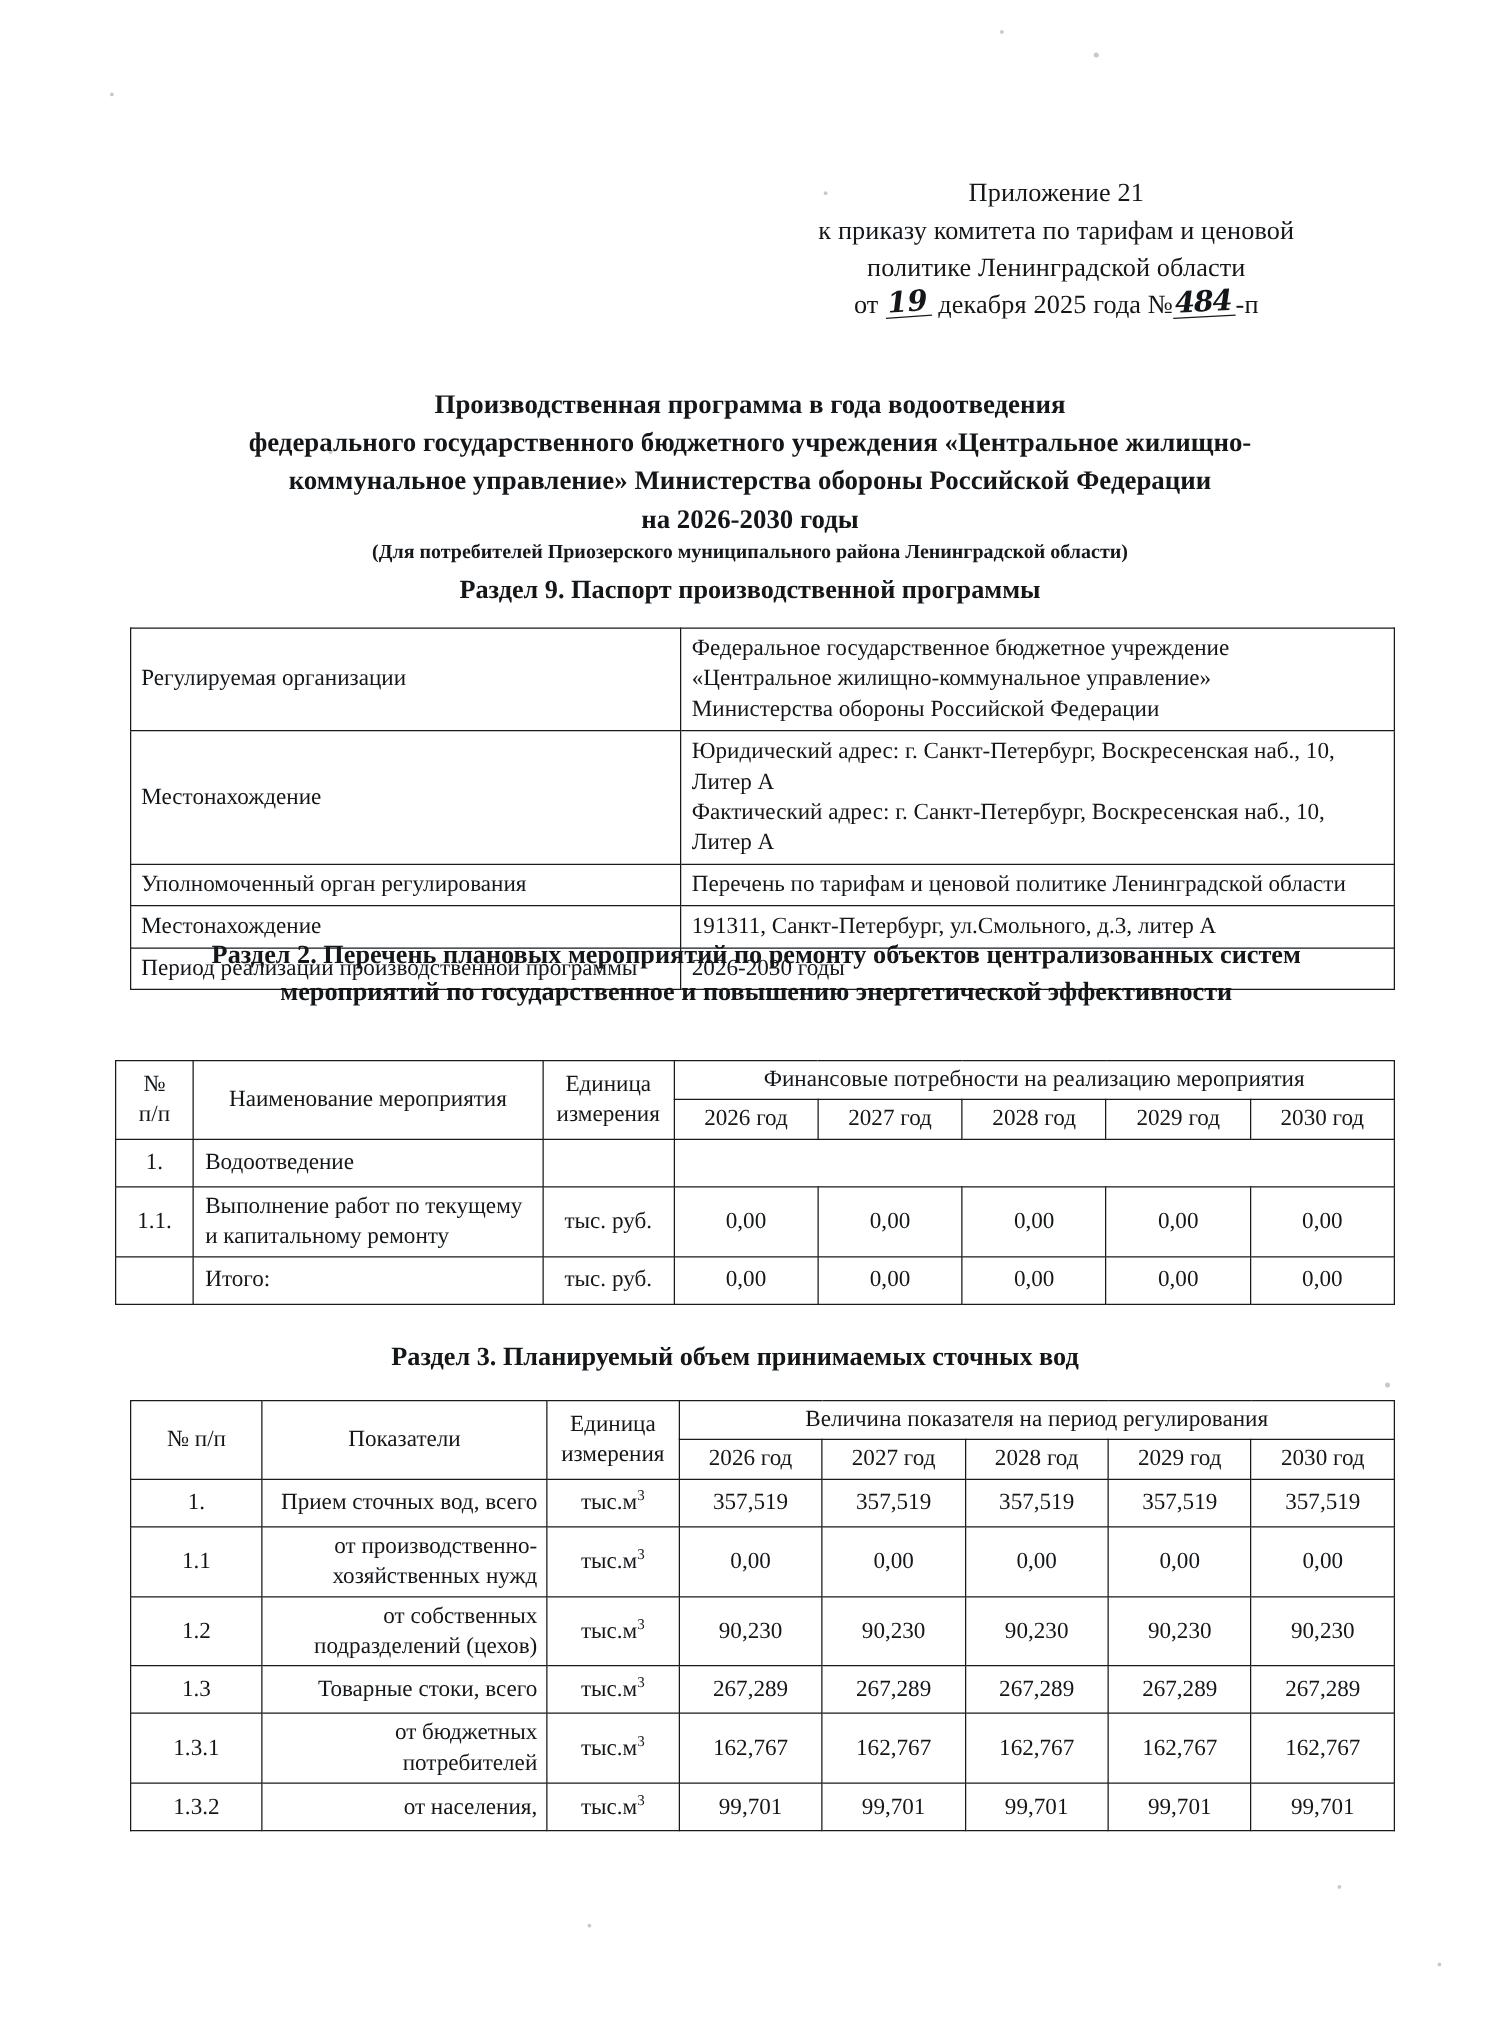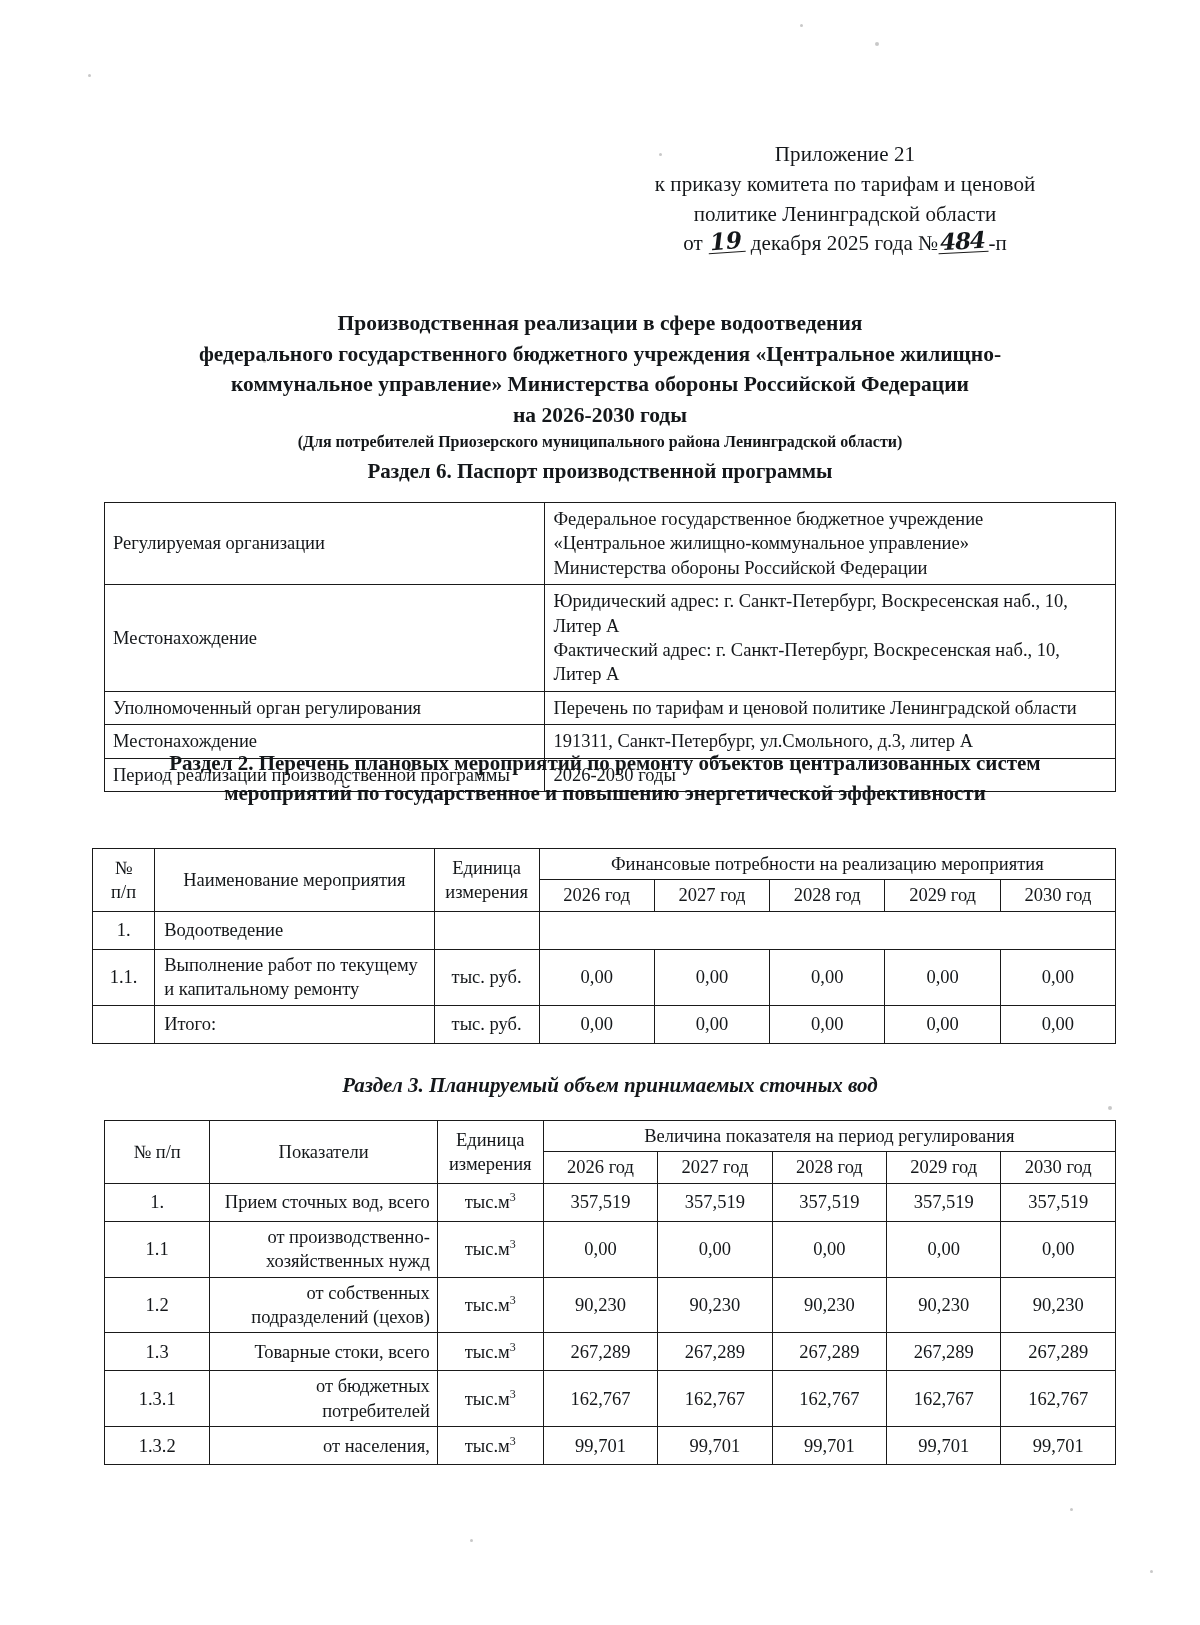--- a/index.html
+++ b/index.html
@@ -85,21 +85,21 @@
   
   .section-heading {
     position: absolute;
     font-weight: 700;
     font-size: 21px;
     text-align: center;
     line-height: 1.45;
   }
   #sec1-heading { top: 456px; left: 100px; width: 1000px; }
   #sec2-heading { top: 748px; left: 100px; width: 1010px; }
-  #sec3-heading { top: 1070px; left: 110px; width: 1000px; font-style: italic; }
+  #sec3-heading { top: 1070px; left: 88px; width: 1000px; }
 
   
   table {
     border-collapse: collapse;
     position: absolute;
     font-size: 18.5px;
     background: #fff;
   }
   table td, table th {
     border: 1.3px solid #1a1a1a;
@@ -175,28 +175,28 @@
     <div class="line hdr-line-2">к приказу комитета по тарифам и ценовой</div>
     <div class="line hdr-line-3">политике Ленинградской области</div>
     <div class="line hdr-line-4">
       <span>от</span>
       <span class="handwritten">19</span>
       <span>декабря 2025 года №</span><span class="handwritten num">484</span><span>-п</span>
     </div>
   </div>
 
   <div class="title-block">
-    <div>Производственная реализации в сфере водоотведения</div>
+    <div>Производственная программа в года водоотведения</div>
     <div>федерального государственного бюджетного учреждения «Центральное жилищно-</div>
     <div>коммунальное управление» Министерства обороны Российской Федерации</div>
     <div>на 2026-2030 годы</div>
     <div class="sub">(Для потребителей Приозерского муниципального района Ленинградской области)</div>
   </div>
 
-  <div class="section-heading" id="sec1-heading">Раздел 6. Паспорт производственной программы</div>
+  <div class="section-heading" id="sec1-heading">Раздел 9. Паспорт производственной программы</div>
 
   <table id="table-passport">
     <tbody>
       <tr>
         <td class="label">Регулируемая организации</td>
         <td class="value">
           <span class="ln">Федеральное государственное бюджетное учреждение</span>
           <span class="ln">«Центральное жилищно-коммунальное управление»</span>
           <span class="ln">Министерства обороны Российской Федерации</span>
         </td>

